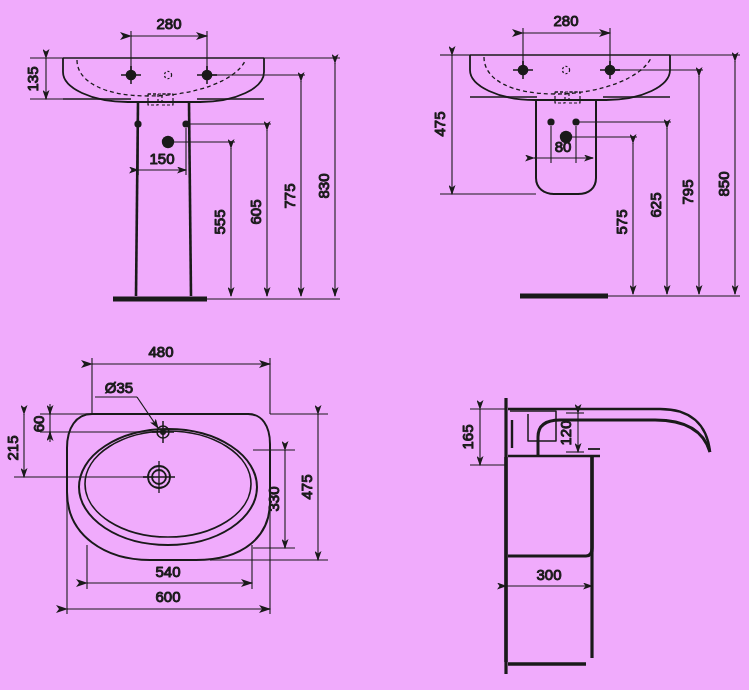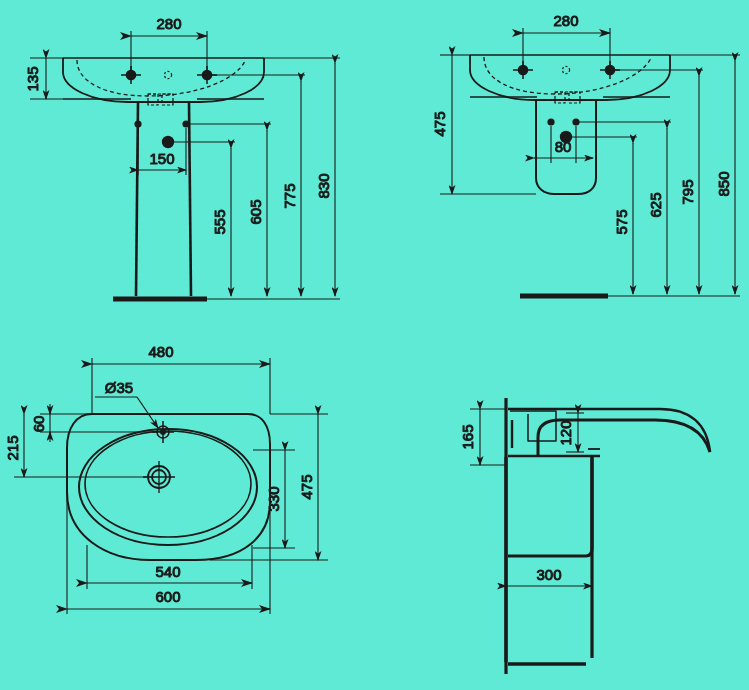--- a/index.html
+++ b/index.html
@@ -8,21 +8,21 @@
     padding: 0;
     background: #ffffff;
   }
   body {
     font-family: "Liberation Sans", sans-serif;
   }
   #sheet {
     position: relative;
     width: 749px;
     height: 690px;
-    background: #5eead4;
+    background: #f0abfc;
     overflow: hidden;
   }
   #sheet svg {
     display: block;
     width: 749px;
     height: 690px;
   }
   .dimtext {
     font-family: "Liberation Sans", sans-serif;
     font-size: 15px;

